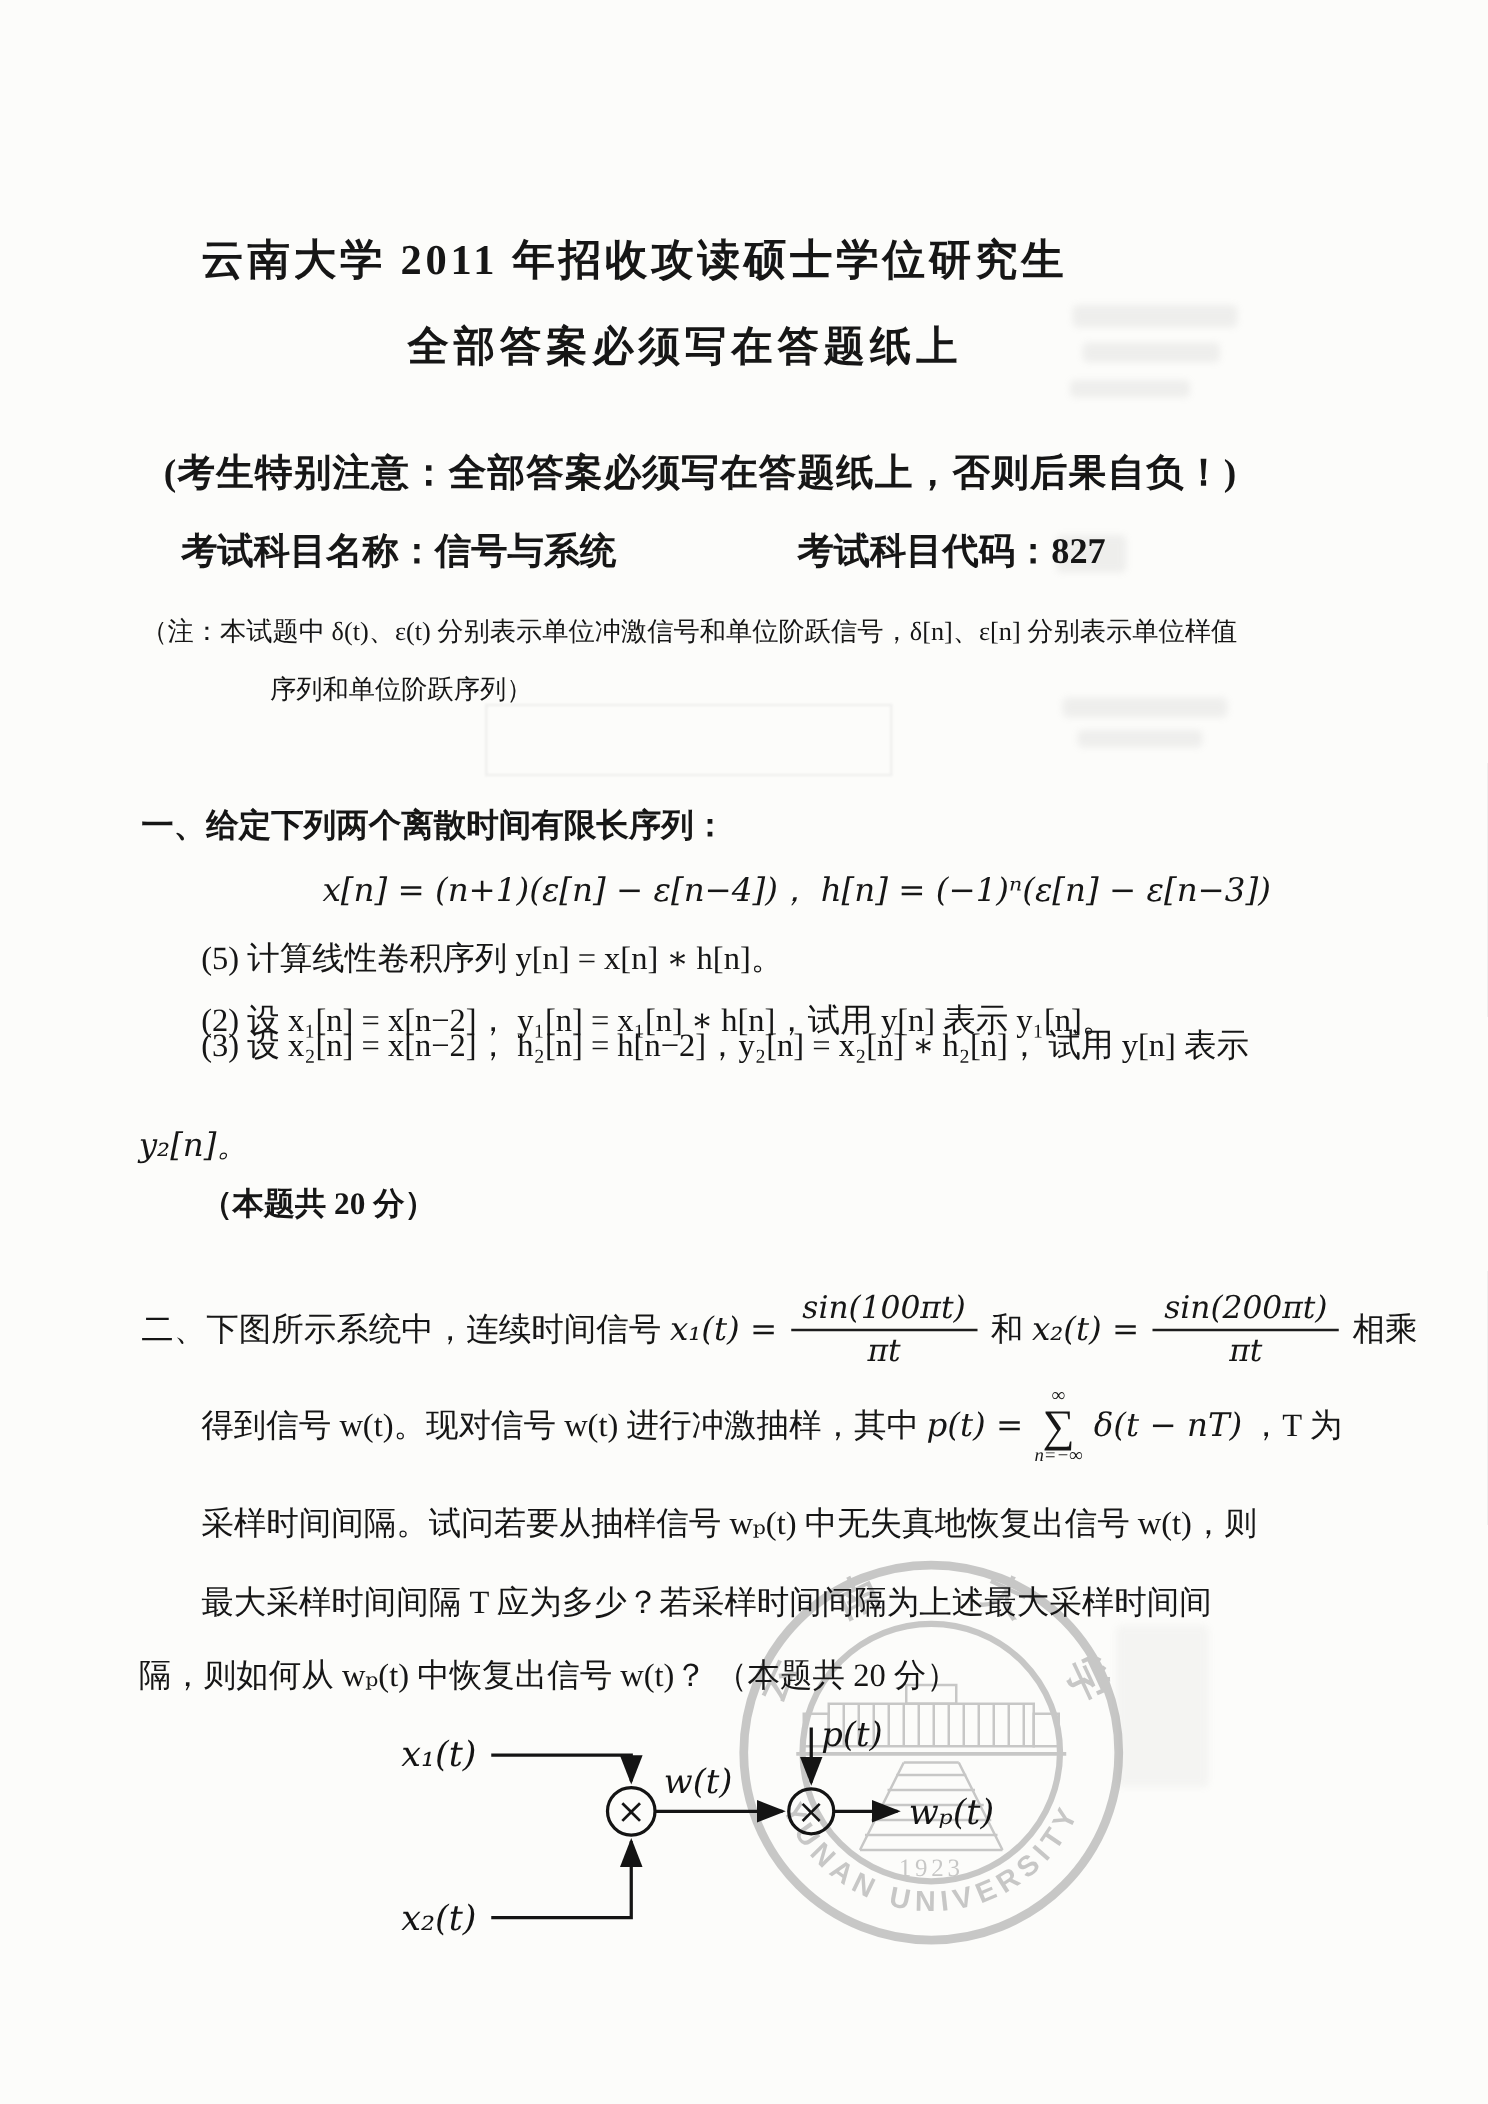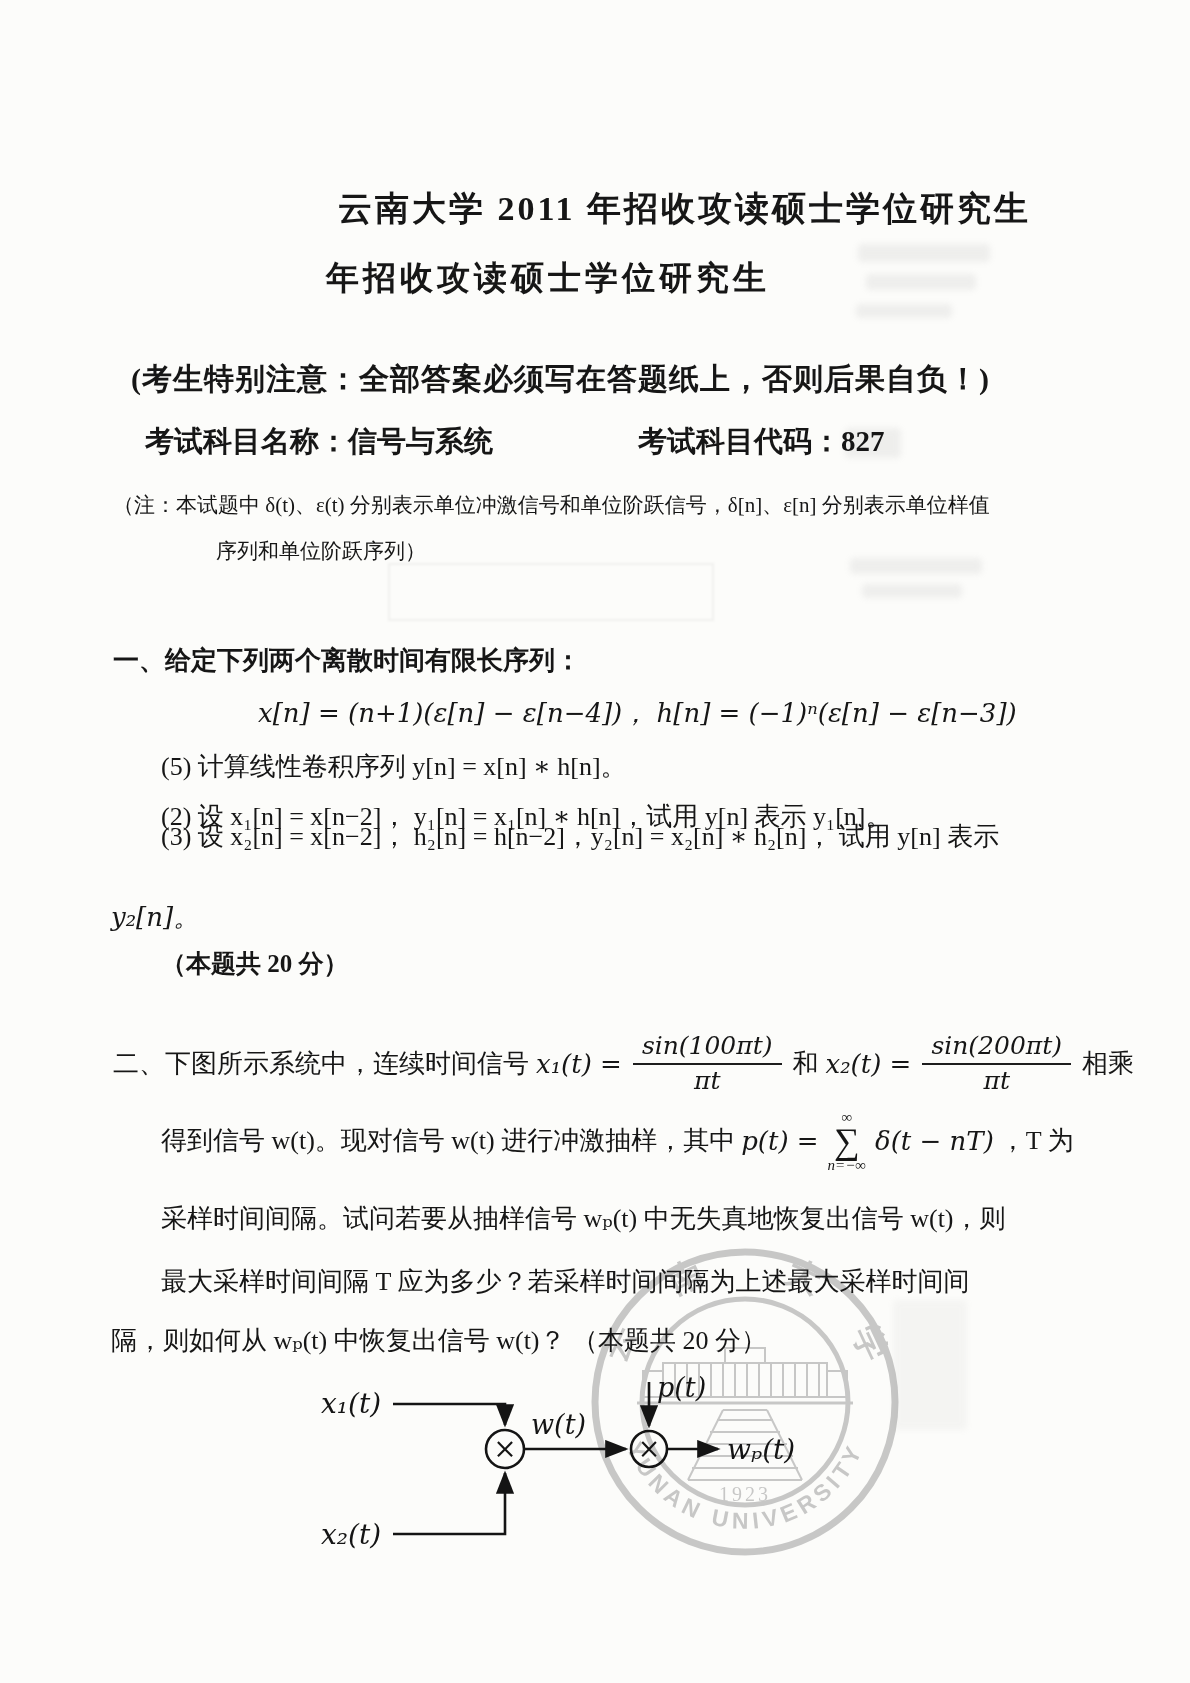--- a/index.html
+++ b/index.html
@@ -7,21 +7,21 @@
     position:relative;
     width:1190px;height:1683px;
     margin:0 auto;
     background:#fcfcfa;
     font-family:"Liberation Serif","DejaVu Serif",serif;
     color:#161616;
     overflow:hidden;
   }
   .t{position:absolute;white-space:nowrap;line-height:1.25;}
 
-  .title1{top:188px;left:0;width:1015px;text-align:right;font-size:34px;font-weight:700;letter-spacing:3px;padding-left:16px;}
+  .title1{top:188px;left:0;width:1015px;text-align:center;font-size:34px;font-weight:700;letter-spacing:3px;}
   .title2{top:258px;left:0;width:1096px;text-align:center;font-size:33px;font-weight:700;letter-spacing:4px;}
   .notice{top:360px;left:131px;font-size:30px;font-weight:700;letter-spacing:1px;}
   .subj-name{top:423px;left:145px;font-size:29px;font-weight:700;}
   .subj-code{top:423px;left:638px;font-size:29px;font-weight:700;}
   .note1{top:492px;left:113px;font-size:21px;font-weight:500;}
   .note2{top:538px;left:168px;font-size:21px;font-weight:500;margin-left:48px;}
 
   .q1-header{top:645px;left:113px;font-size:26px;font-weight:600;}
   .q1-eq{top:697px;left:258px;font-size:26px;}
   .q1-i1{top:751px;left:161px;font-size:26px;font-weight:500;}
@@ -99,21 +99,21 @@
       <g fill="currentColor" stroke="none" font-size="34" font-weight="bold" text-anchor="middle">
         <text transform="translate(45,106) rotate(-65)">云</text>
         <text transform="translate(106,45) rotate(-25)">南</text>
         <text transform="translate(214,45) rotate(25)">大</text>
         <text transform="translate(275,106) rotate(65)">学</text>
       </g>
     </g>
   </svg>
 
   <div class="t title1">云南大学 2011 年招收攻读硕士学位研究生</div>
-  <div class="t title2">年招收攻读硕士学位研究生</div>
+  <div class="t title2">全部答案必须写在答题纸上</div>
 
   <div class="t subj-name">考试科目名称：信号与系统</div>
 
   <div class="t notice">(考生特别注意：全部答案必须写在答题纸上，否则后果自负！)</div>
   <div class="t subj-code">考试科目代码：827</div>
 
   <div class="t note1">（注：本试题中 δ(t)、ε(t) 分别表示单位冲激信号和单位阶跃信号，δ[n]、ε[n] 分别表示单位样值</div>
   <div class="t note2">序列和单位阶跃序列）</div>
 
   <div class="t q1-header">一、给定下列两个离散时间有限长序列：</div>

